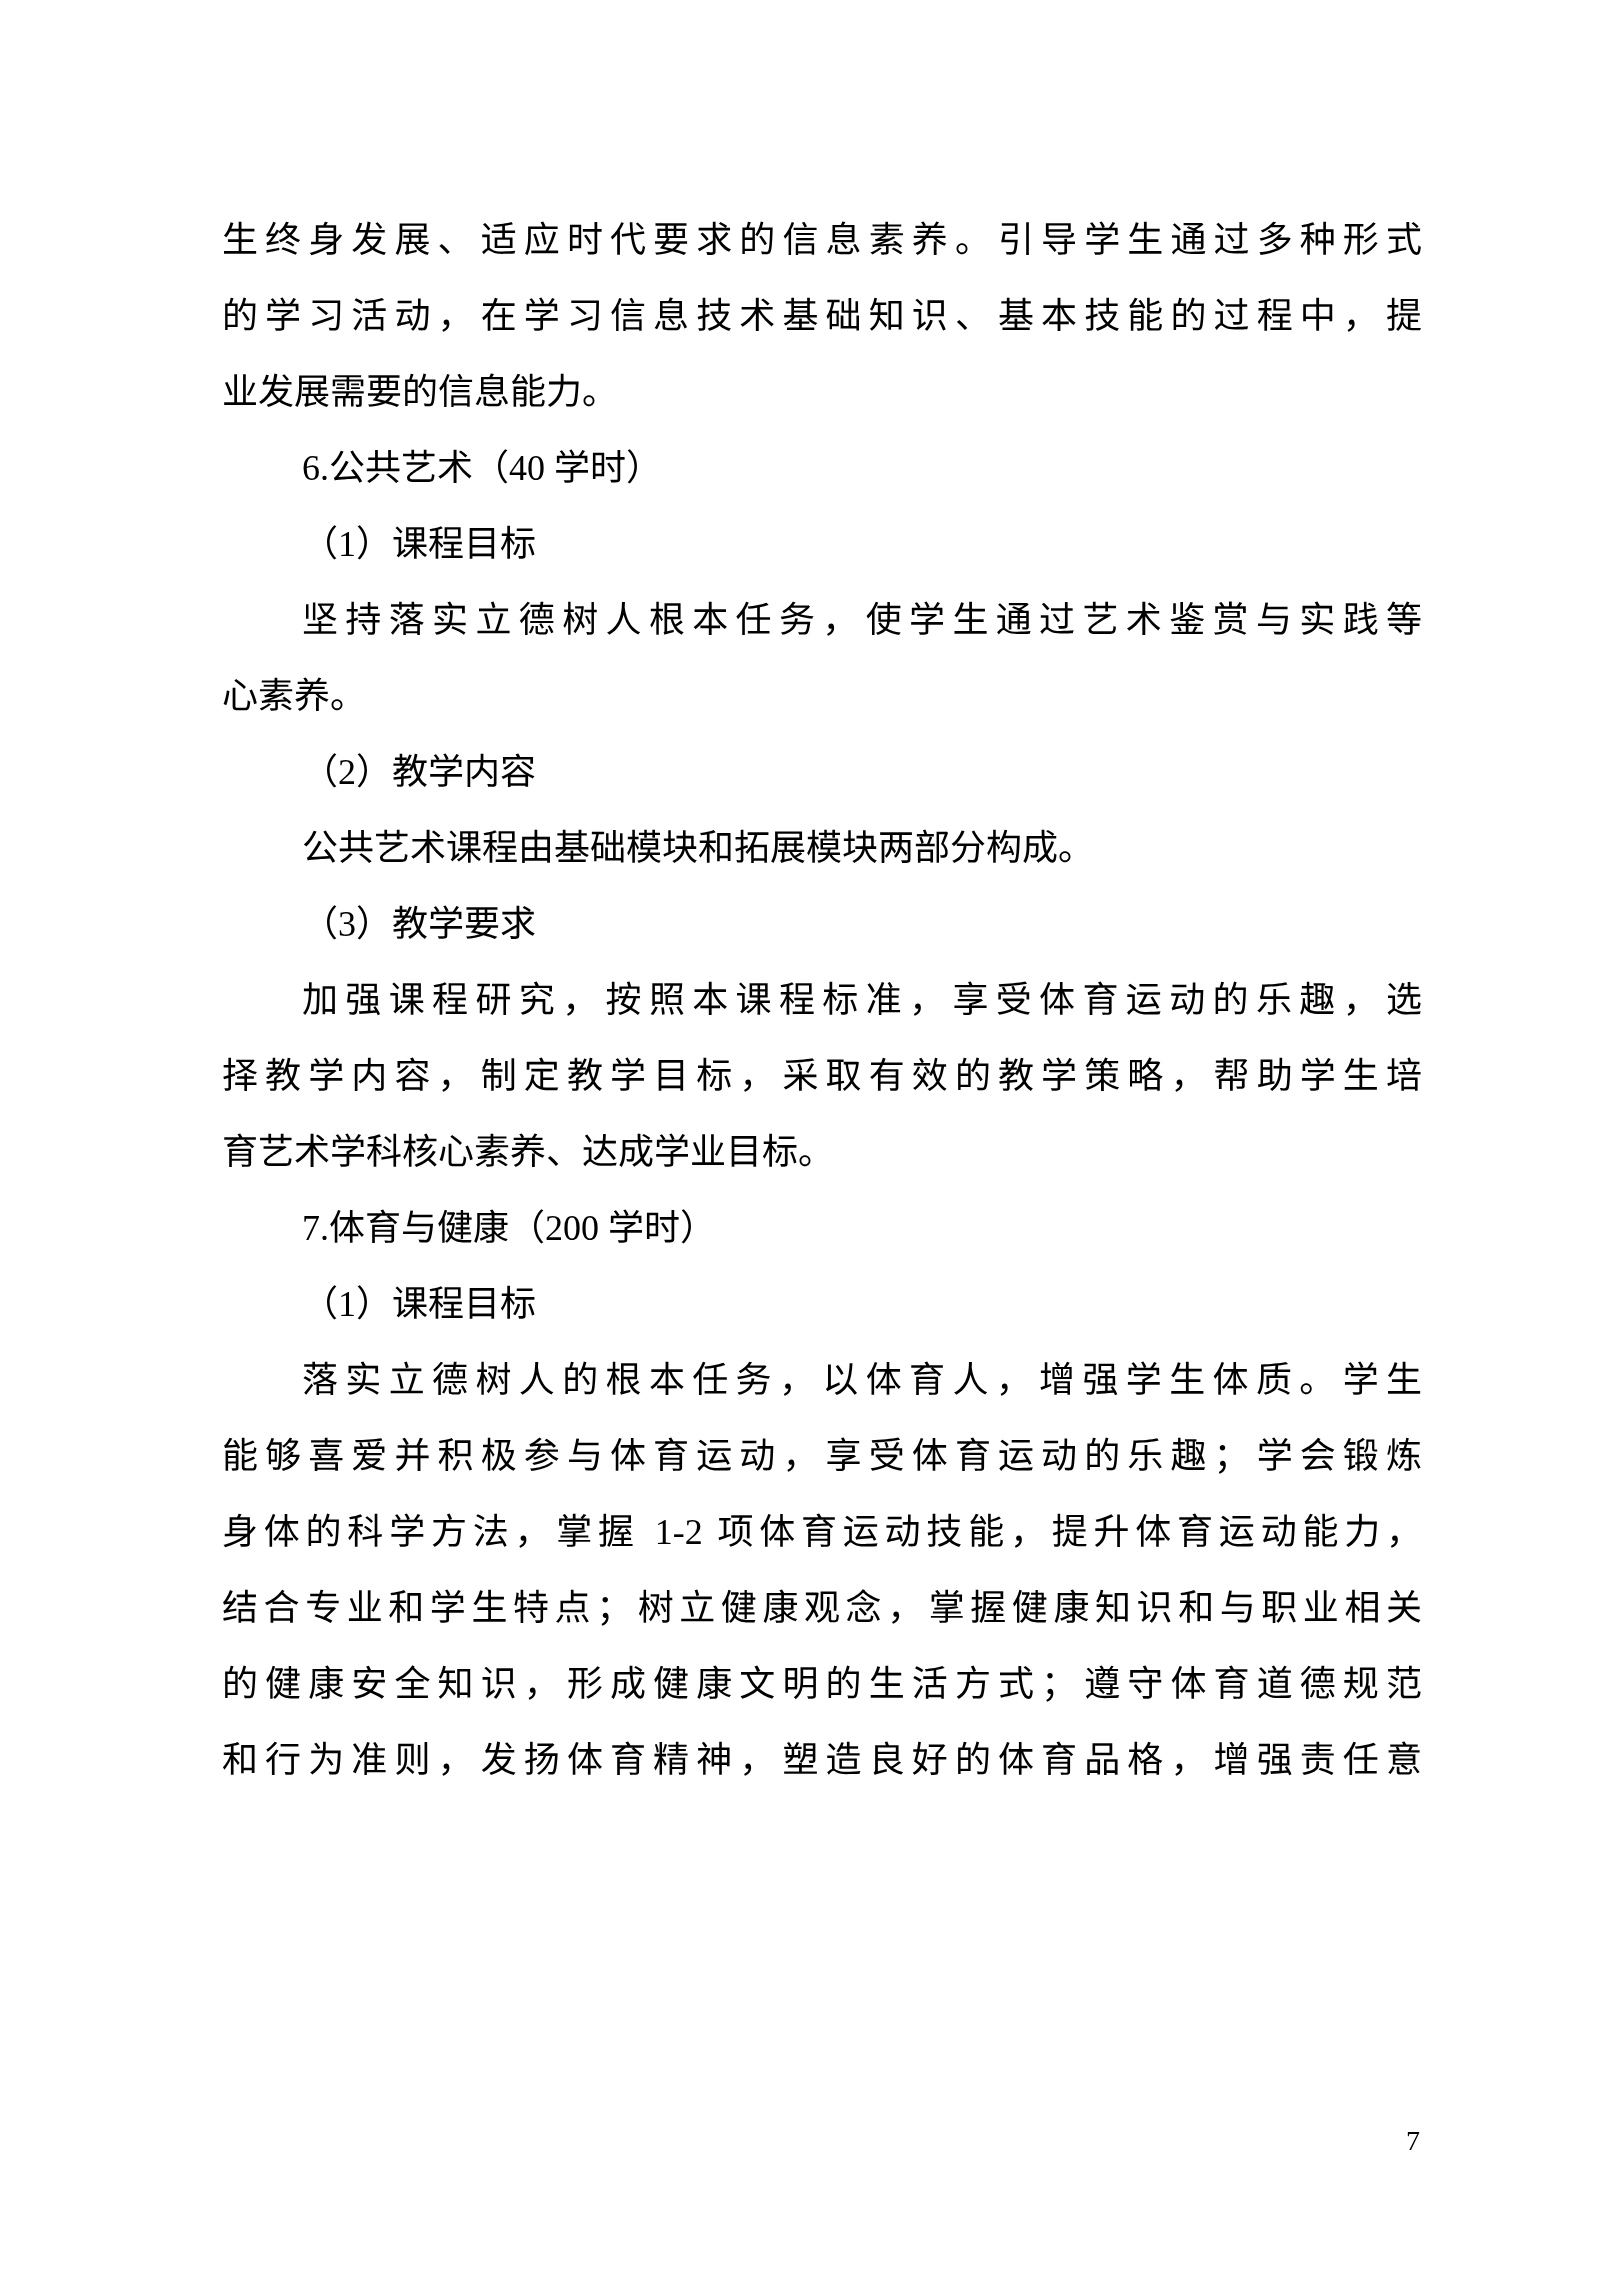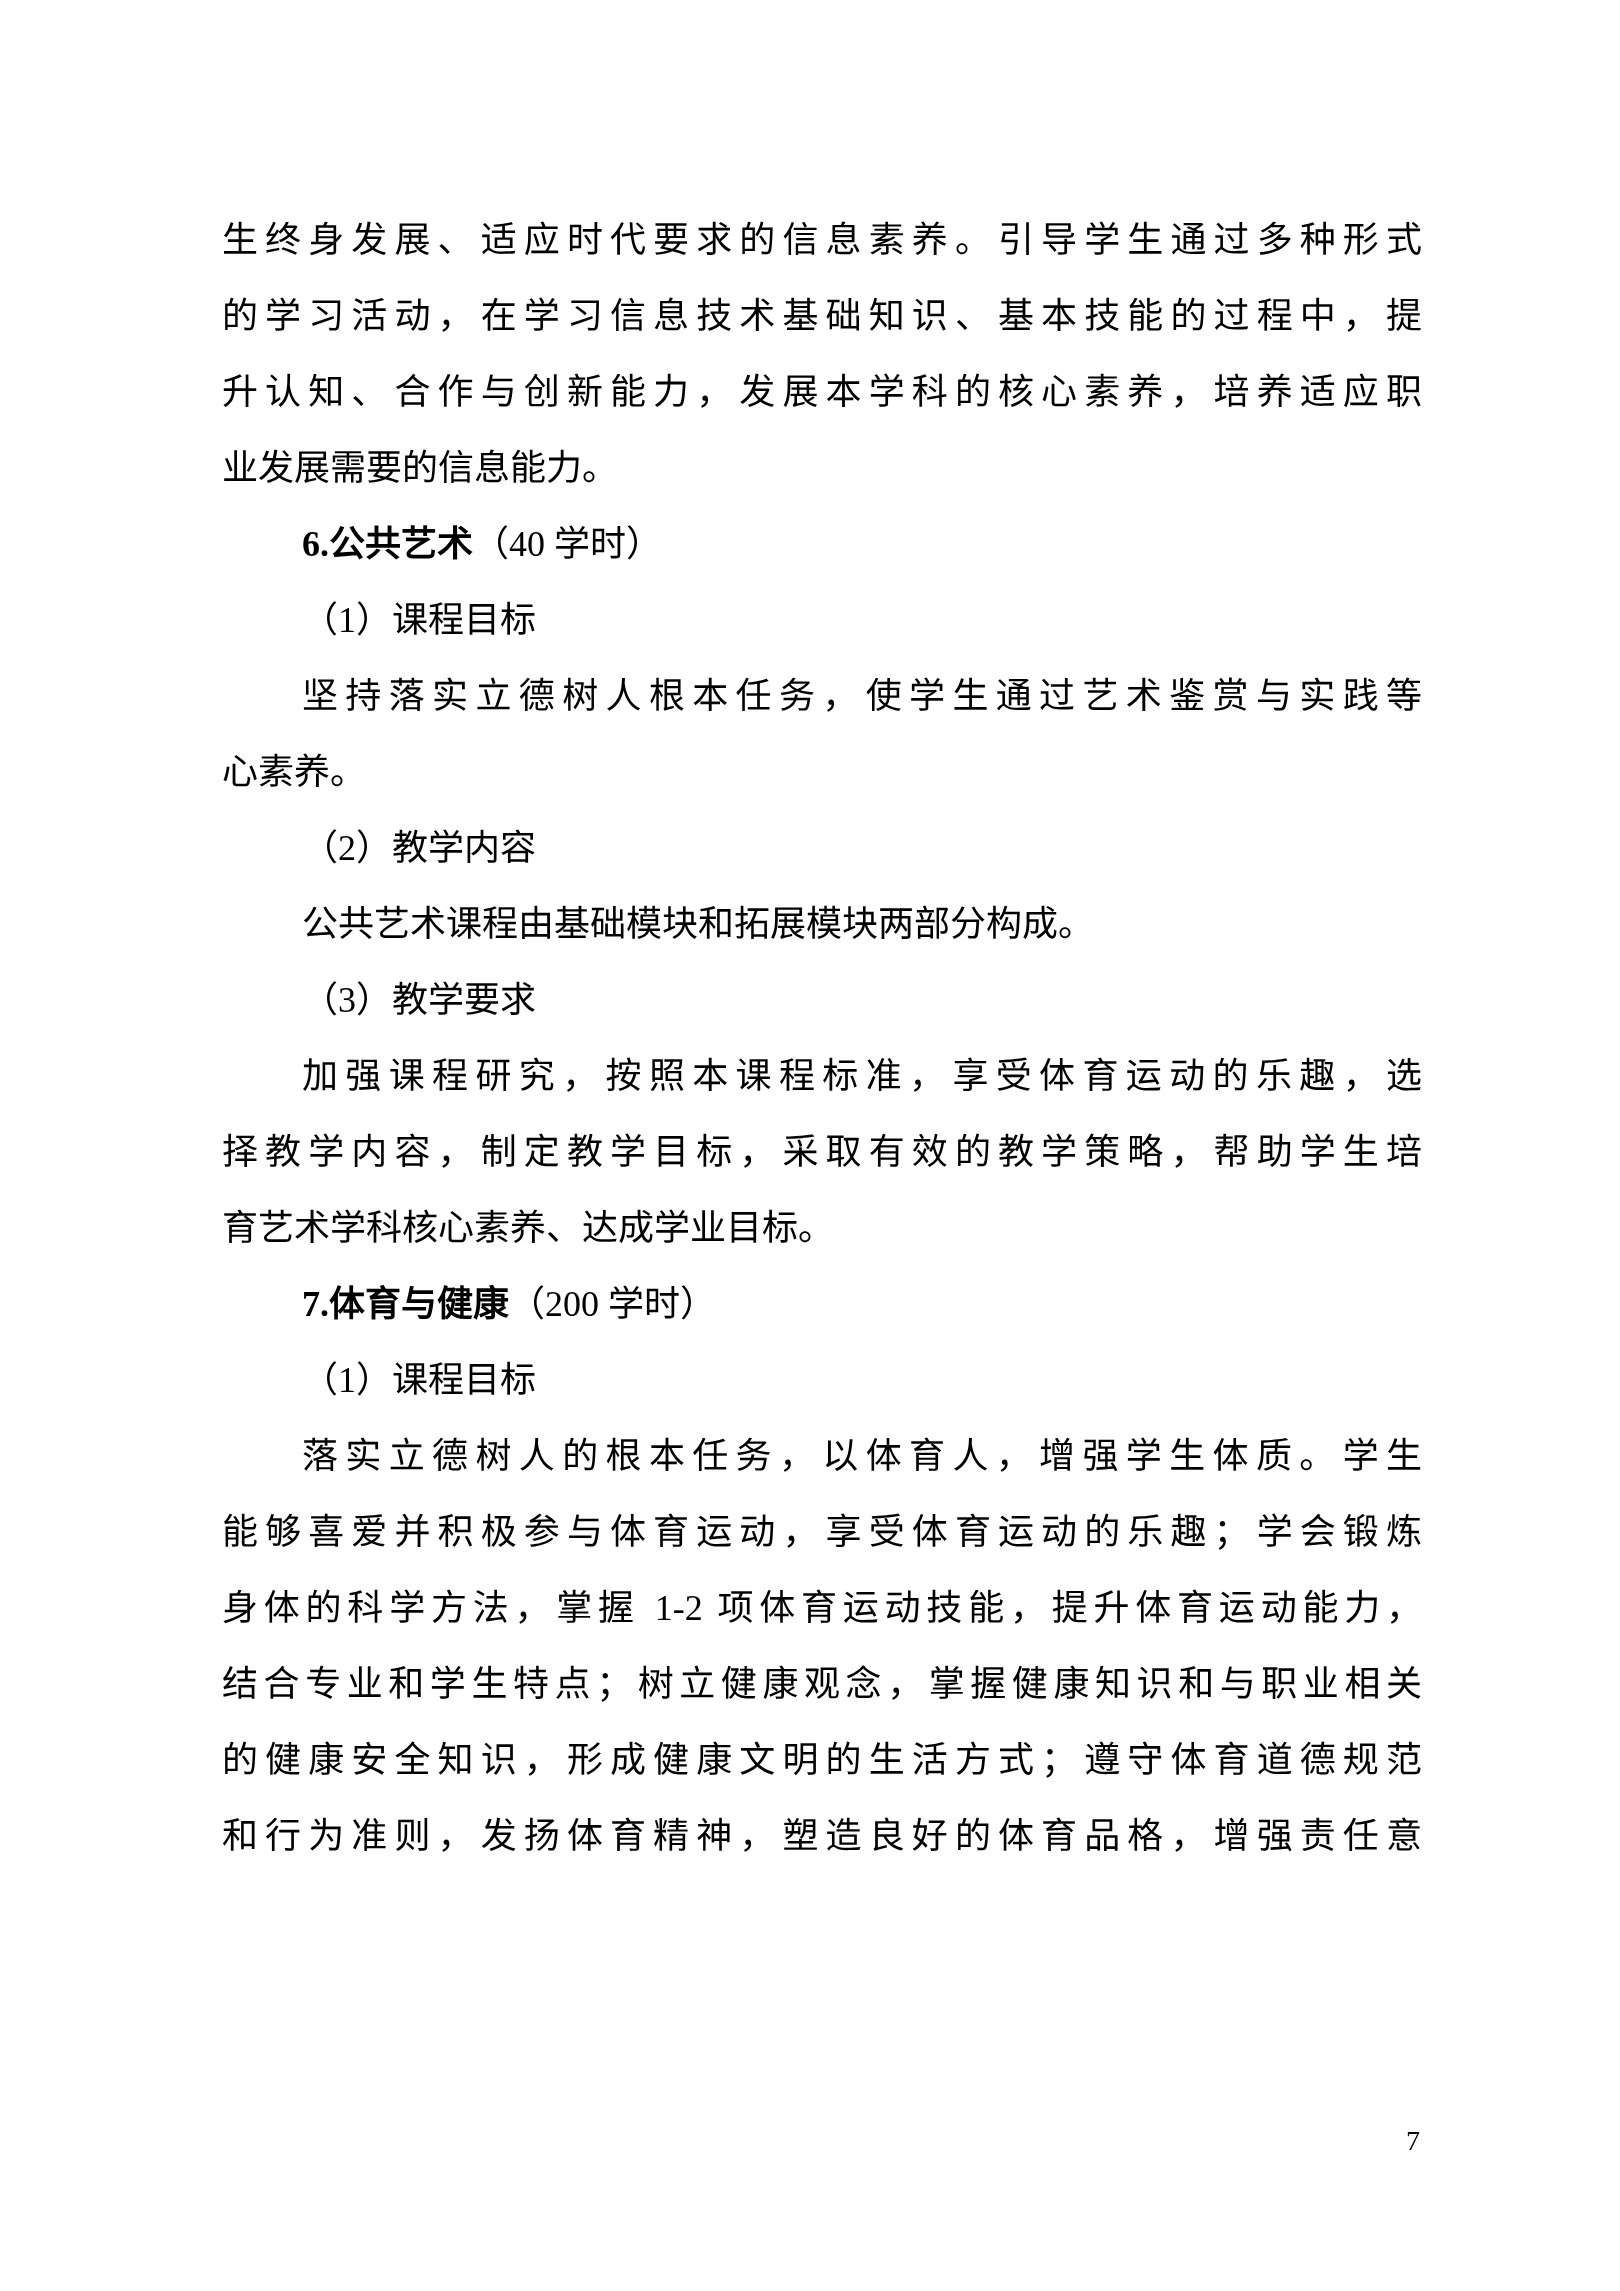--- a/index.html
+++ b/index.html
@@ -35,42 +35,41 @@
   }
   .justify {
     text-align: justify;
     text-align-last: justify;
     text-justify: inter-character;
   }
   .indent {
     padding-left: 80px;
   }
   .heading .bold {
-    font-weight: 700;
+    font-weight: 400;
     text-align: right;
   }
   .page-number {
     position: absolute;
     left: 1406px;
     top: 2121px;
     width: 39px;
     height: 39px;
     line-height: 39px;
     font-size: 28px;
     text-align: left;
   }
 </style>
 </head>
 <body>
 
 <div class="page">
   <div class="content">
       <div class="line justify">生终身发展、适应时代要求的信息素养。引导学生通过多种形式</div>
       <div class="line justify">的学习活动，在学习信息技术基础知识、基本技能的过程中，提</div>
-      <div class="line justify">升认知、合作与创新能力，发展本学科的核心素养，培养适应职</div>
       <div class="line">业发展需要的信息能力。</div>
       <div class="line indent heading"><span class="bold">6.公共艺术</span><span>（40 学时）</span></div>
       <div class="line indent">（1）课程目标</div>
       <div class="line justify indent">坚持落实立德树人根本任务，使学生通过艺术鉴赏与实践等</div>
       <div class="line">心素养。</div>
       <div class="line indent">（2）教学内容</div>
       <div class="line indent">公共艺术课程由基础模块和拓展模块两部分构成。</div>
       <div class="line indent">（3）教学要求</div>
       <div class="line justify indent">加强课程研究，按照本课程标准，享受体育运动的乐趣，选</div>
       <div class="line justify">择教学内容，制定教学目标，采取有效的教学策略，帮助学生培</div>

